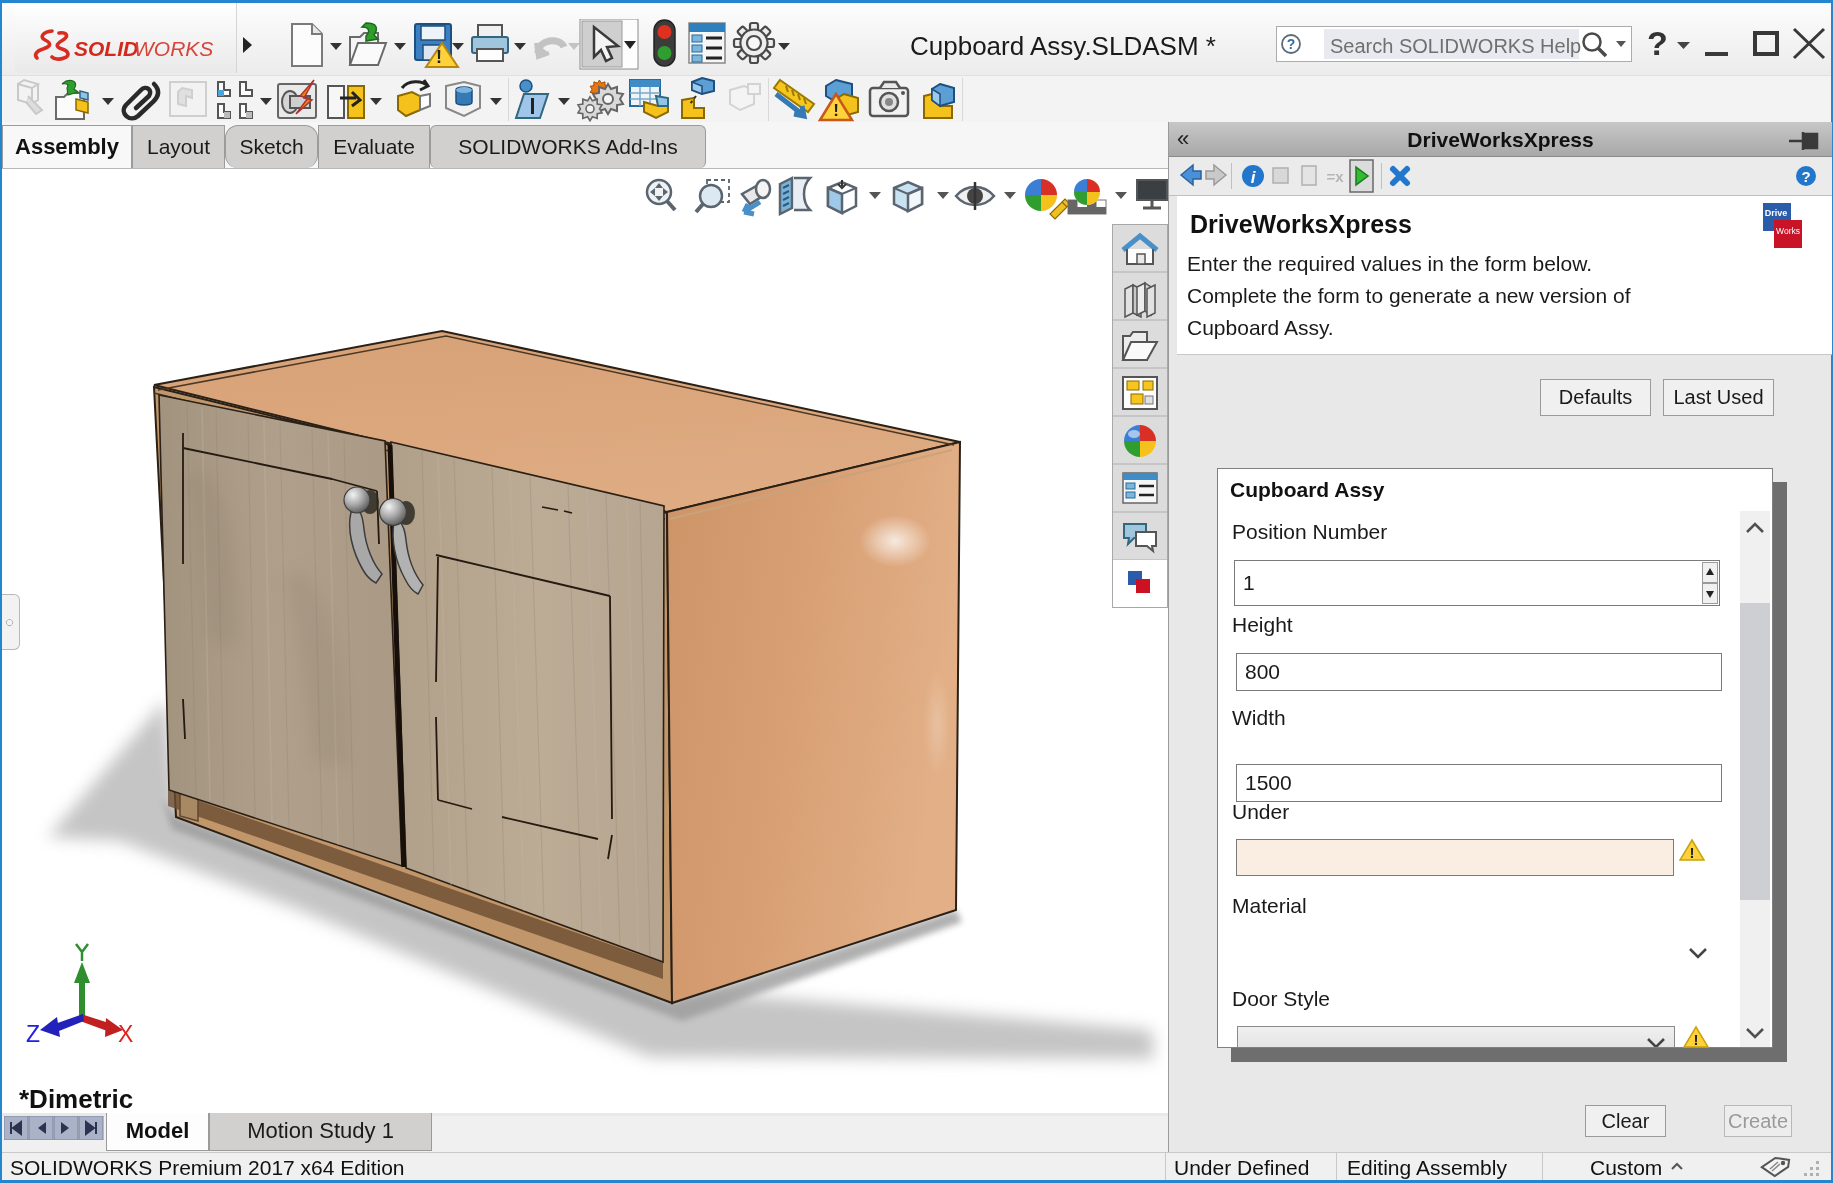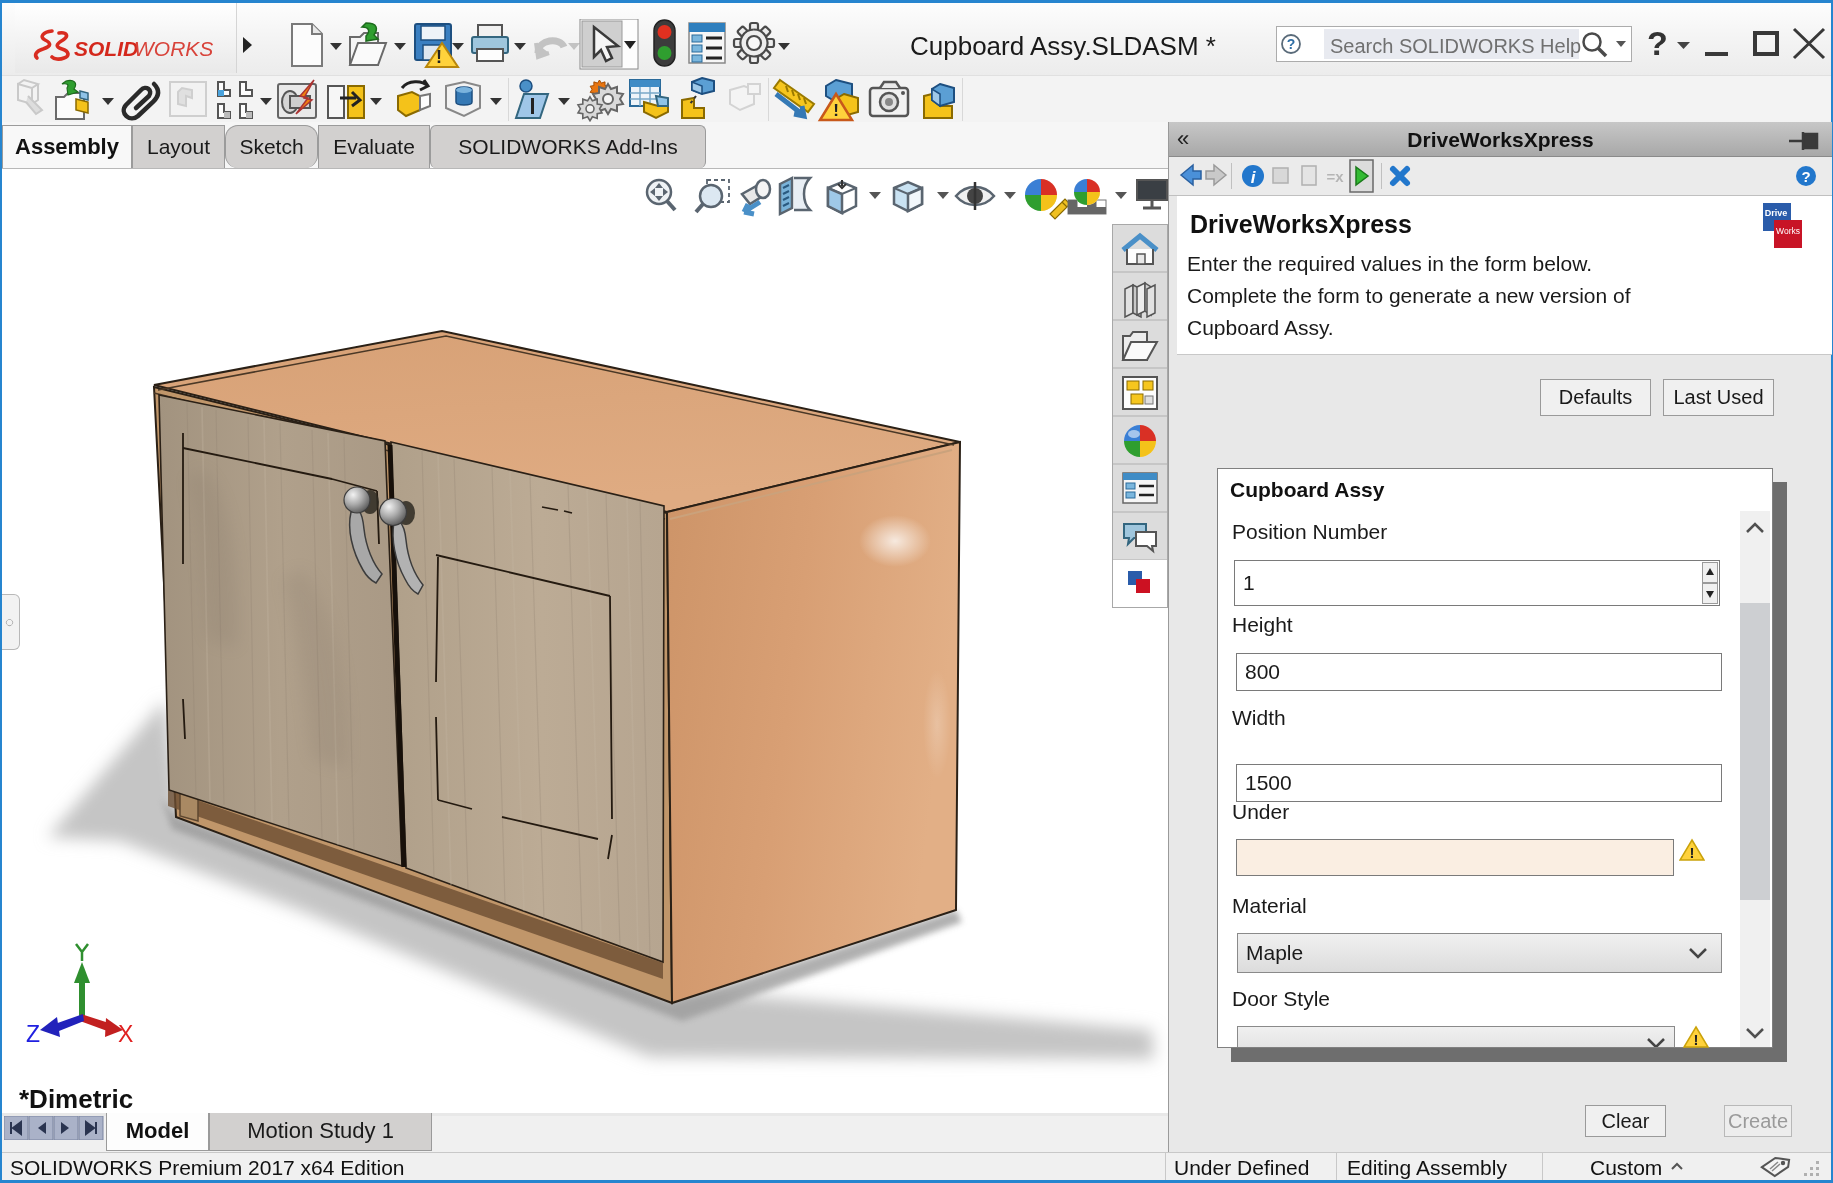--- a/index.html
+++ b/index.html
@@ -624,21 +624,20 @@
           <path d="M8,6 L12,13 L4,13 Z" fill="#222"></path>
           <path d="M8,36 L12,29 L4,29 Z" fill="#222"></path>
         </svg>
     <div class="lbl" style="left:14px;top:144px;">Height</div>
     <div class="inp" style="left:18px;top:184px;width:486px;height:38px;line-height:36px;">800</div>
     <div class="lbl" style="left:14px;top:237px;">Width</div>
     <div class="inp" style="left:18px;top:276px;width:486px;height:38px;line-height:36px;margin-top:19px;">1500</div>
     <div class="lbl" style="left:14px;top:331px;">Under</div>
     <div class="inp" style="left:18px;top:370px;width:438px;height:37px;background:#faeee2;"></div>
     <div class="lbl" style="left:14px;top:425px;">Material</div>
-    <div class="abs" style="left:19px;top:464px;width:485px;height:40px;background:linear-gradient(#f0f0f0,#dcdcdc);border:1px solid #8a8a8a;font-size:21px;color:#1a1a1a;line-height:38px;padding-left:8px;">Maple</div>
     <svg class="abs" style="left:470px;top:478px;" width="20" height="14">
           <path d="M2,2 L10,10 L18,2" fill="none" stroke="#444" stroke-width="2.5"></path>
         </svg>
     <div class="lbl" style="left:14px;top:518px;">Door Style</div>
     <div class="abs" style="left:19px;top:557px;width:438px;height:30px;background:linear-gradient(#f0f0f0,#e0e0e0);border:1px solid #8a8a8a;"></div>
     <svg class="abs" style="left:428px;top:568px;" width="20" height="14">
           <path d="M2,2 L10,10 L18,2" fill="none" stroke="#444" stroke-width="2.5"></path>
         </svg>
 
     <div class="abs" style="left:522px;top:42px;width:30px;height:537px;background:#f0f0f0;"></div>

